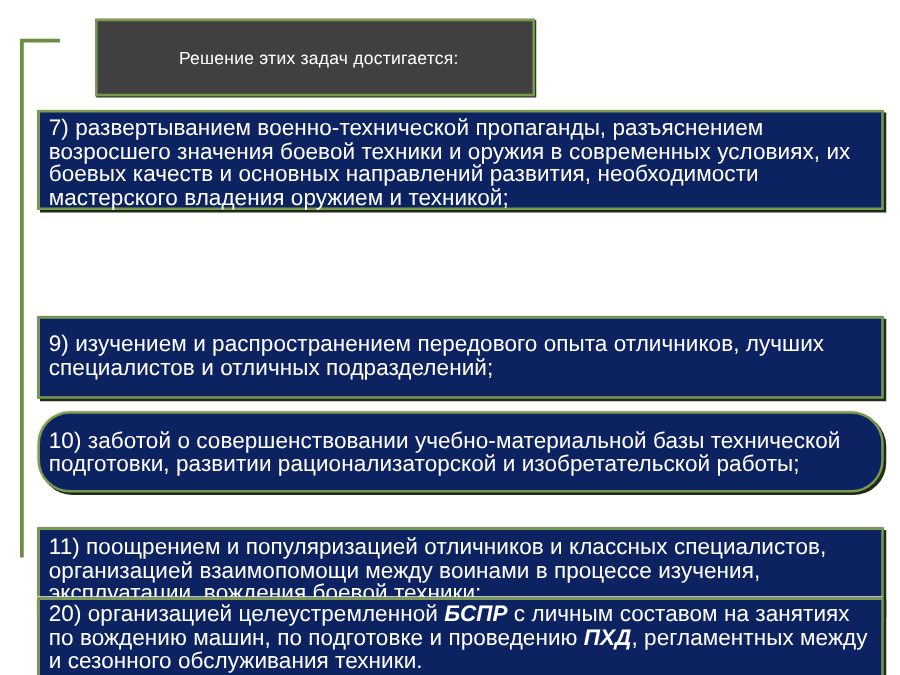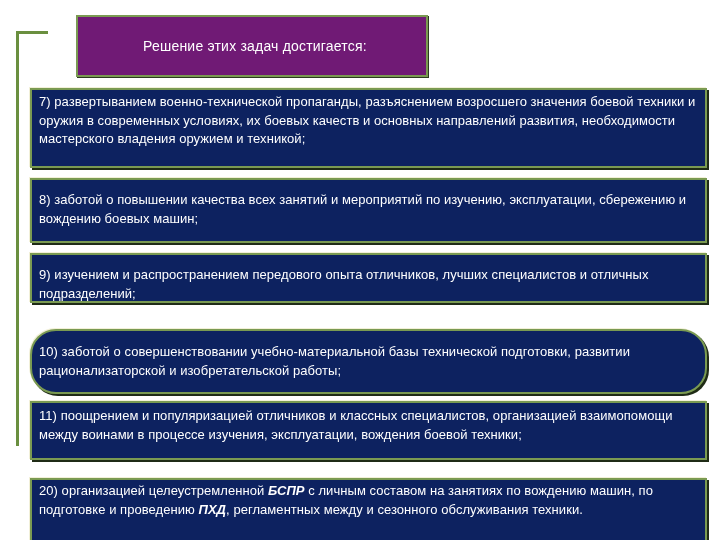--- a/index.html
+++ b/index.html
@@ -32,21 +32,21 @@
     width: 32px;
     height: 3px;
     background: #6a8f3f;
   }
   .title-box {
     position: absolute;
     left: 76px;
     top: 15px;
     width: 348px;
     height: 58px;
-    background: #701a75;
+    background: #404040;
     border: 2px solid #7a9a52;
     box-shadow: 1px 1px 0 #2b3a1f;
     display: flex;
     align-items: center;
     justify-content: center;
   }
   .title-text {
     color: #ffffff;
     font-size: 14px;
     letter-spacing: 0.2px;
@@ -57,50 +57,47 @@
     left: 30px;
     width: 677px;
     background: #0d2260;
     border: 2px solid #7a9a52;
     box-shadow: 2px 2px 0 #1f2b16, -1px -1px 0 #f2f0d8;
     box-sizing: border-box;
     padding: 3px 6px 0 7px;
   }
   .item-text {
     color: #ffffff;
-    font-size: 13px;
+    font-size: 18px;
     line-height: 18.5px;
     letter-spacing: 0.05px;
   }
   .item-text b { font-weight: bold; font-style: italic; }
   #box-7  { top: 88px;  height: 80px; }
   #box-8  { top: 178px; height: 65px; padding-top: 11px; }
-  #box-9  { top: 253px; height: 50px; padding-top: 11px; }
+  #box-9  { top: 253px; height: 66px; padding-top: 11px; }
   #box-10 { top: 329px; height: 65px; padding-top: 12px; border-radius: 26px; }
-  #box-11 { top: 401px; height: 59px; padding-top: 4px; }
+  #box-11 { top: 422px; height: 70px; padding-top: 4px; }
   #box-12 { top: 478px; height: 64px; padding-top: 2px; }
 </style>
 </head>
 <body>
 
 <div class="slide">
   <div class="bracket-h"></div>
   <div class="bracket-v"></div>
 
   <div class="title-box">
     <span class="title-text">Решение этих задач достигается:</span>
   </div>
 
   <div class="item-box" id="box-7">
     <div class="item-text">7) развертыванием военно-технической пропаганды, разъяснением возросшего значения боевой техники и оружия в современных условиях, их боевых качеств и основных направлений развития, необходимости мастерского владения оружием и техникой;</div>
   </div>
 
-  <div class="item-box" id="box-8">
-    <div class="item-text">8) заботой о повышении  качества всех занятий и мероприятий  по изучению, эксплуатации, сбережению и вождению боевых машин;</div>
-  </div>
 
   <div class="item-box" id="box-9">
     <div class="item-text">9) изучением и распространением передового опыта отличников, лучших специалистов и отличных подразделений;</div>
   </div>
 
   <div class="item-box" id="box-10">
     <div class="item-text">10) заботой о совершенствовании учебно-материальной  базы технической подготовки, развитии рационализаторской и изобретательской работы;</div>
   </div>
 
   <div class="item-box" id="box-11">

